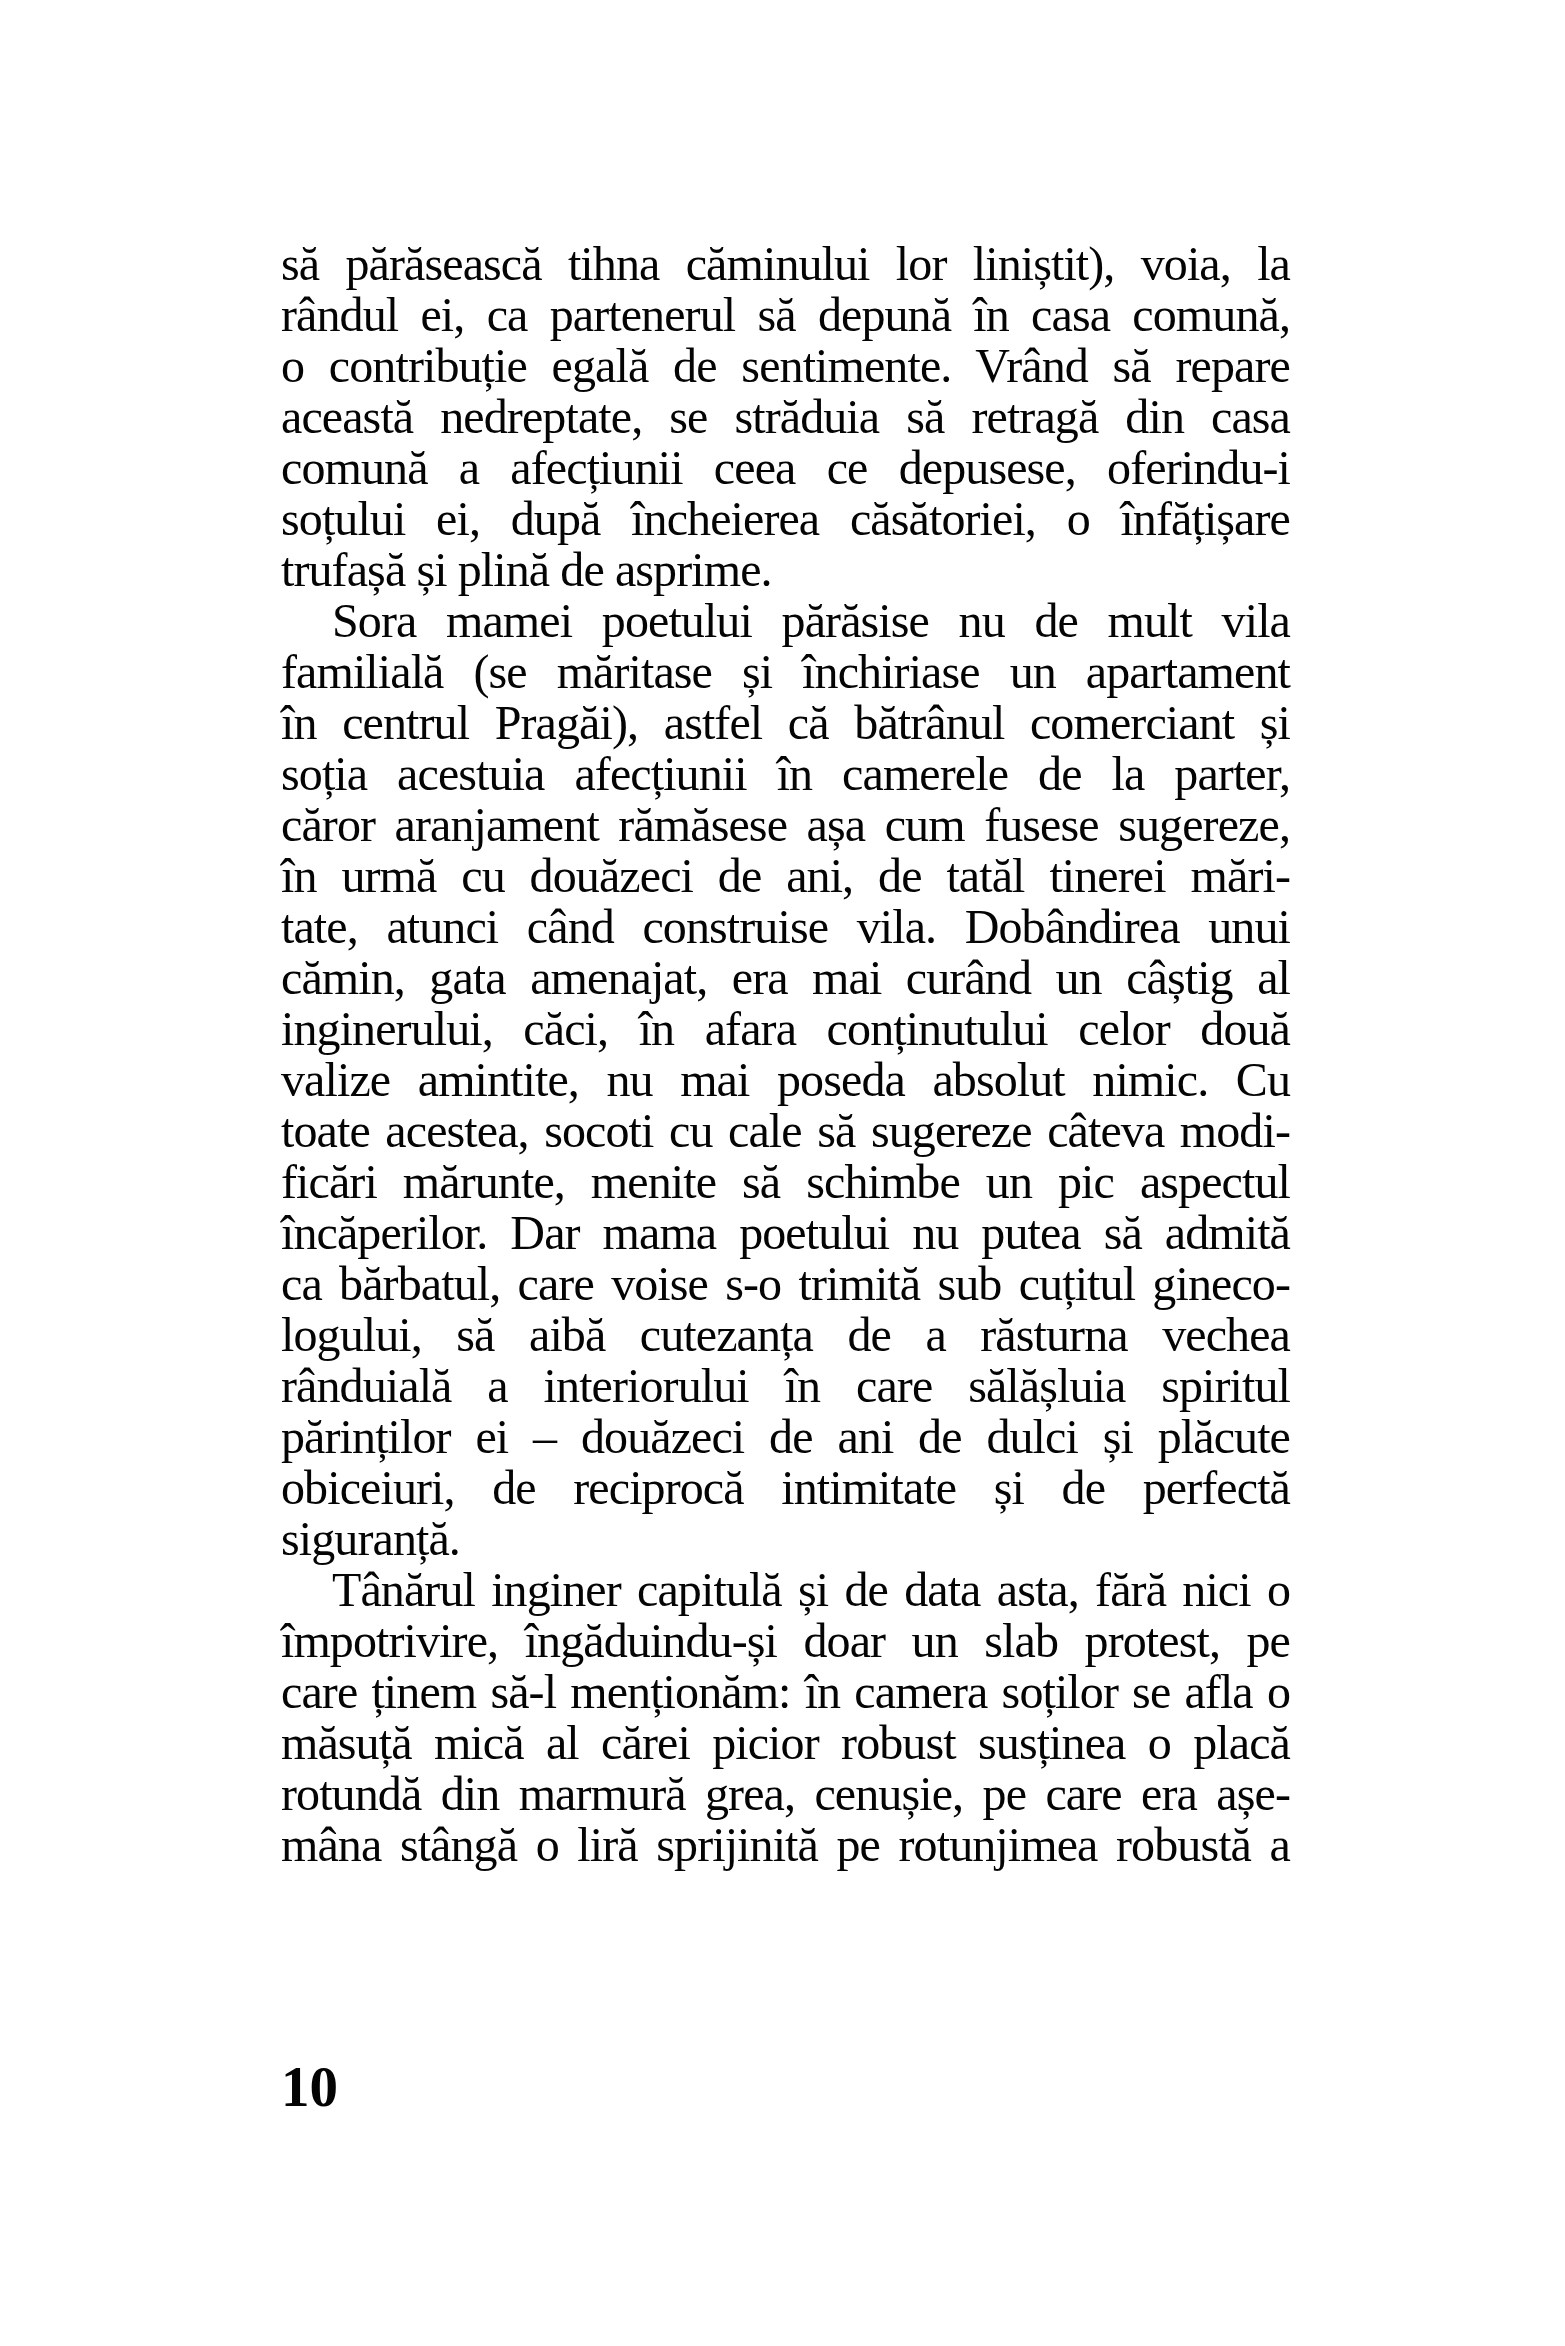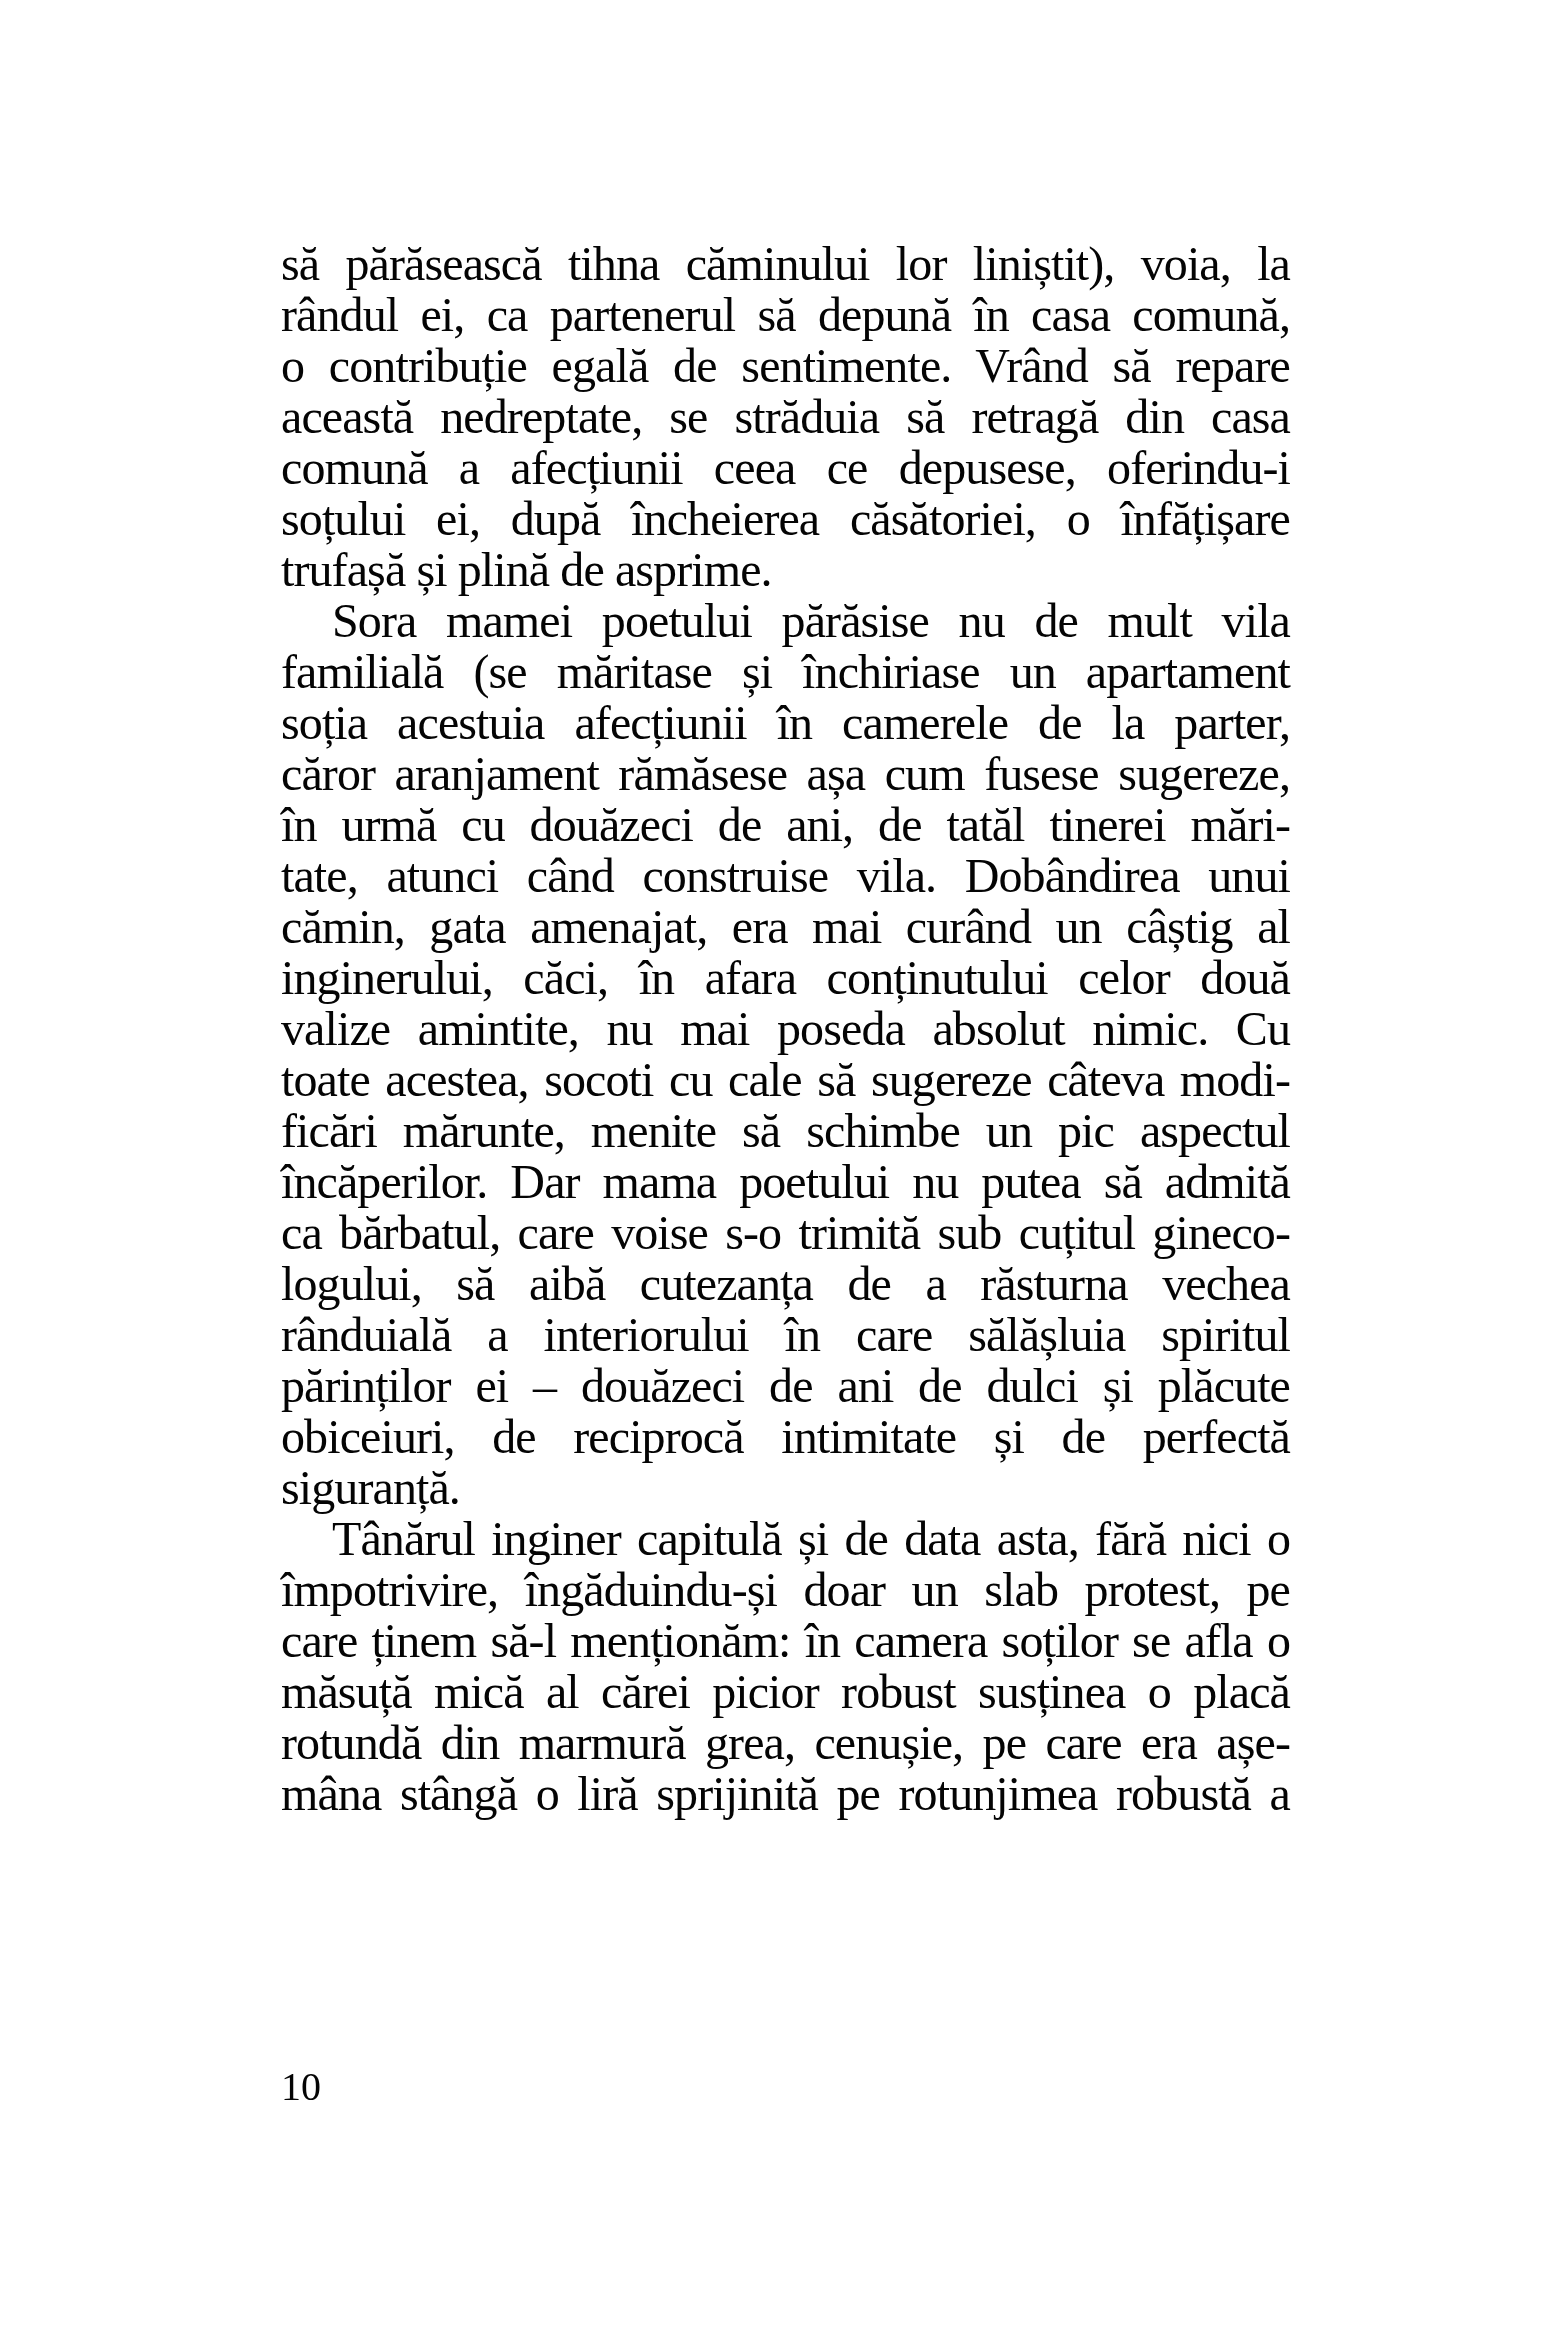--- a/index.html
+++ b/index.html
@@ -34,37 +34,39 @@
     text-align: right;
     text-align-last: left;
   }
   .line.indent {
     text-indent: 51px;
   }
   .page-number {
     position: absolute;
     left: 281px;
     top: 2061px;
-    font-size: 40px;
+    font-size: 57px;
     line-height: 51px;
+    font-weight: bold;
   }
 </style>
 </head>
 <body>
 
 <div class="text-block" id="text-block">
     <div class="line">să părăsească tihna căminului lor liniștit), voia, la</div>
     <div class="line">rândul ei, ca partenerul să depună în casa comună,</div>
     <div class="line">o contribuție egală de sentimente. Vrând să repare</div>
     <div class="line">această nedreptate, se străduia să retragă din casa</div>
     <div class="line">comună a afecțiunii ceea ce depusese, oferindu-i</div>
     <div class="line">soțului ei, după încheierea căsătoriei, o înfățișare</div>
     <div class="line para-end">trufașă și plină de asprime.</div>
     <div class="line indent">Sora mamei poetului părăsise nu de mult vila</div>
     <div class="line">familială (se măritase și închiriase un apartament</div>
+    <div class="line">în centrul Pragăi), astfel că bătrânul comerciant și</div>
     <div class="line">soția acestuia afecțiunii în camerele de la parter,</div>
     <div class="line">căror aranjament rămăsese așa cum fusese sugereze,</div>
     <div class="line">în urmă cu douăzeci de ani, de tatăl tinerei mări-</div>
     <div class="line">tate, atunci când construise vila. Dobândirea unui</div>
     <div class="line">cămin, gata amenajat, era mai curând un câștig al</div>
     <div class="line">inginerului, căci, în afara conținutului celor două</div>
     <div class="line">valize amintite, nu mai poseda absolut nimic. Cu</div>
     <div class="line">toate acestea, socoti cu cale să sugereze câteva modi-</div>
     <div class="line">ficări mărunte, menite să schimbe un pic aspectul</div>
     <div class="line">încăperilor. Dar mama poetului nu putea să admită</div>

